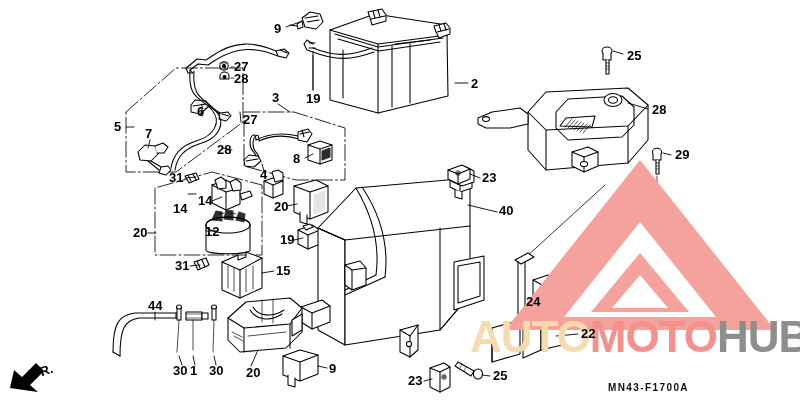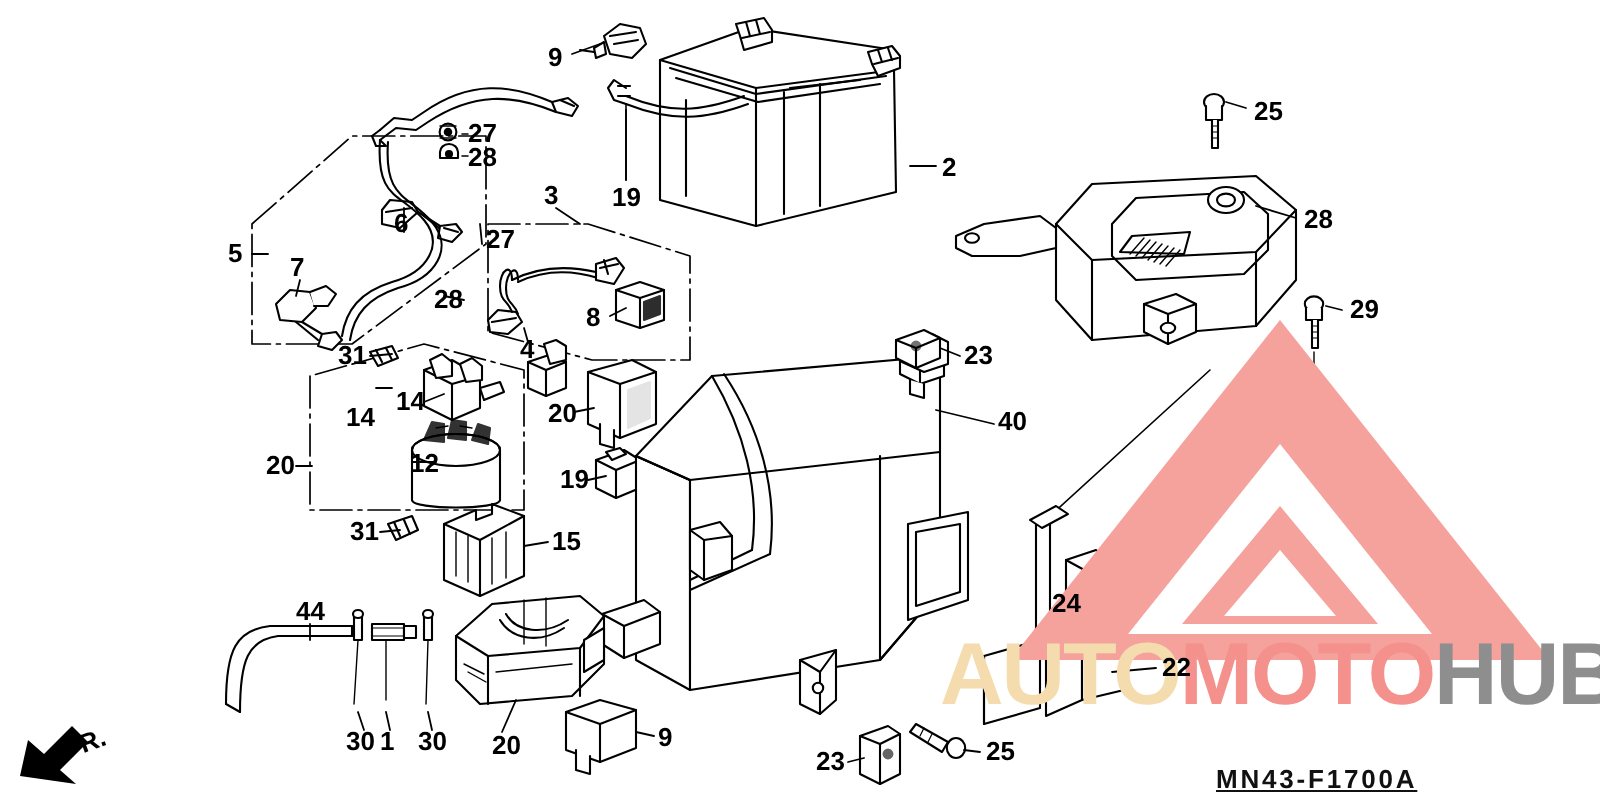--- a/index.html
+++ b/index.html
@@ -32,25 +32,24 @@
     font-size: 13px;
     color: #000000;
     line-height: 1;
     white-space: nowrap;
     letter-spacing: 0px;
   }
   .code {
     position: absolute;
     font-family: "Liberation Sans", sans-serif;
     font-weight: bold;
-    font-size: 13px;
+    font-size: 10px;
     letter-spacing: 1.4px;
     color: #111111;
     white-space: nowrap;
-    text-decoration: underline;
   }
   .frmark {
     position: absolute;
     font-family: "Liberation Sans", sans-serif;
     font-weight: bold;
     font-size: 13px;
     color: #000;
     transform: rotate(-20deg);
   }
 </style>

